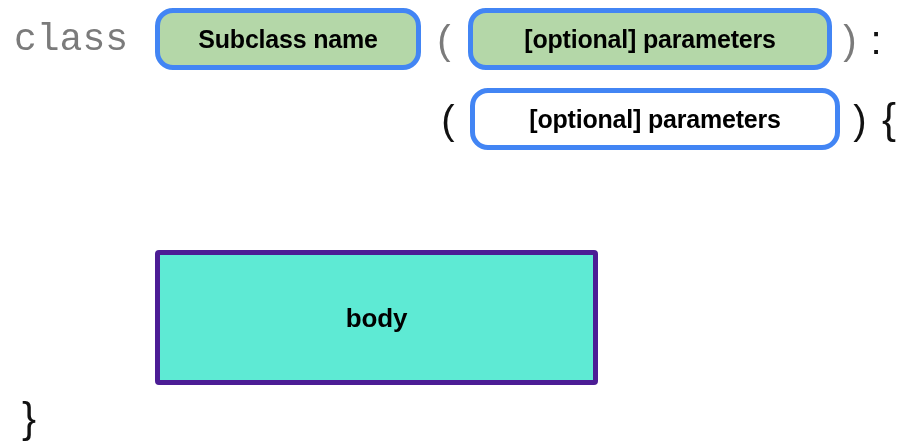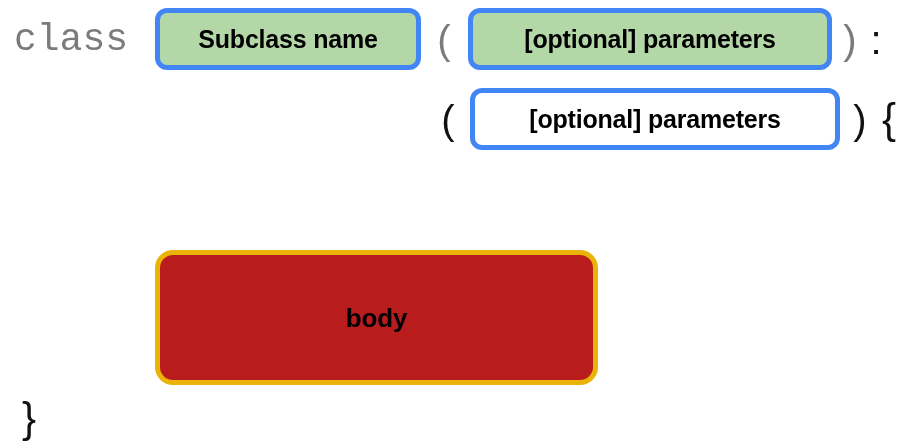--- a/index.html
+++ b/index.html
@@ -23,21 +23,21 @@
 
   
   .abs {
     position: absolute;
     box-sizing: border-box;
   }
 
   
   .slot {
     border: 5px solid #4285f4;
-    border-radius: 12px;
+    border-radius: 18px;
     background: #ffffff;
     display: flex;
     align-items: center;
     justify-content: center;
     text-align: center;
   }
   .slot.filled {
     background: #b4d7a8;
   }
   .slot-label {
@@ -72,23 +72,23 @@
   .punct.gray  { color: #7b7b7b; }
   .punct.black { color: #111111; }
   .punct.brace {
     font-family: "Liberation Sans", sans-serif;
     font-size: 42px;
     font-weight: 300;
   }
 
   
   .body-block {
-    border: 5px solid #eab308;
-    border-radius: 18px;
-    background: #b91c1c;
+    border: 5px solid #4c1d95;
+    border-radius: 4px;
+    background: #5eead4;
     display: flex;
     align-items: center;
     justify-content: center;
   }
   .body-label {
     font-family: "Liberation Sans", sans-serif;
     font-weight: bold;
     font-size: 26px;
     line-height: 1;
     color: #000000;

